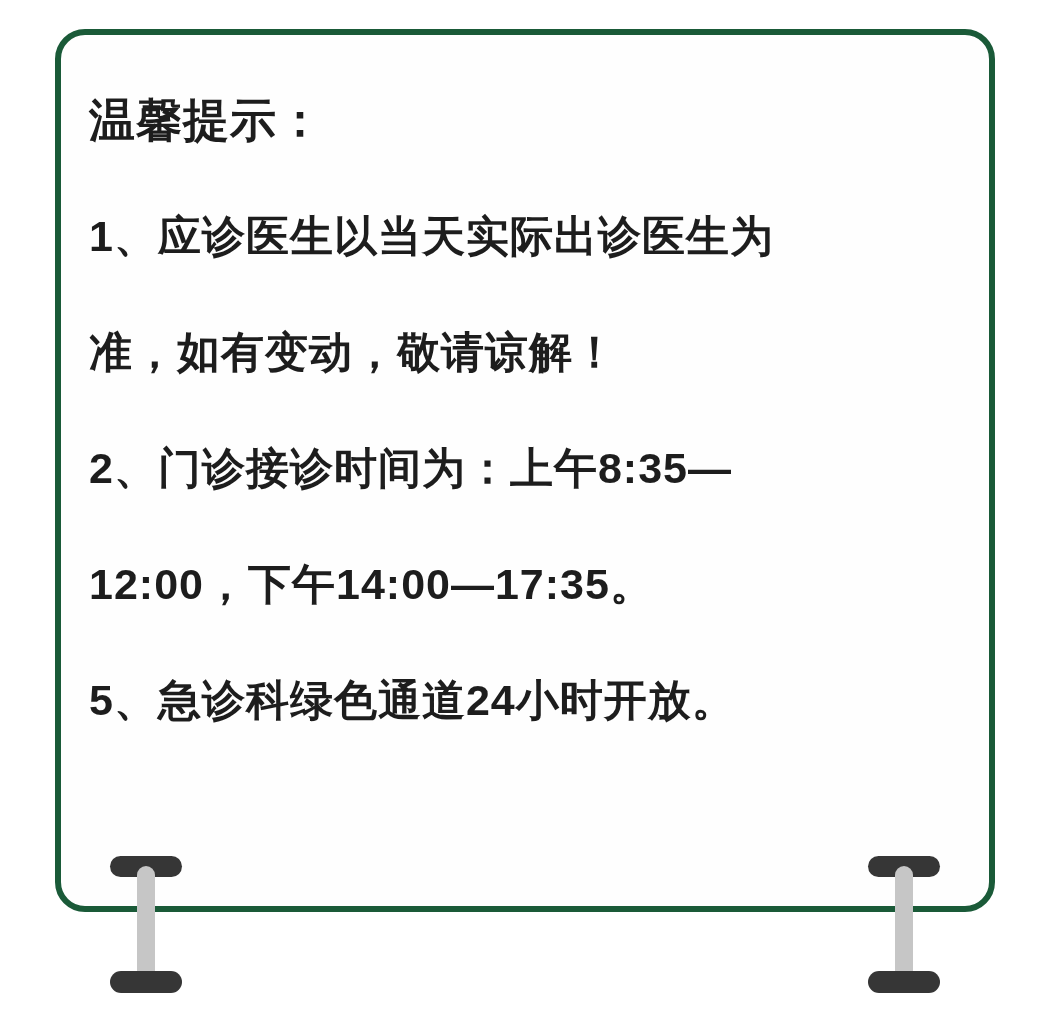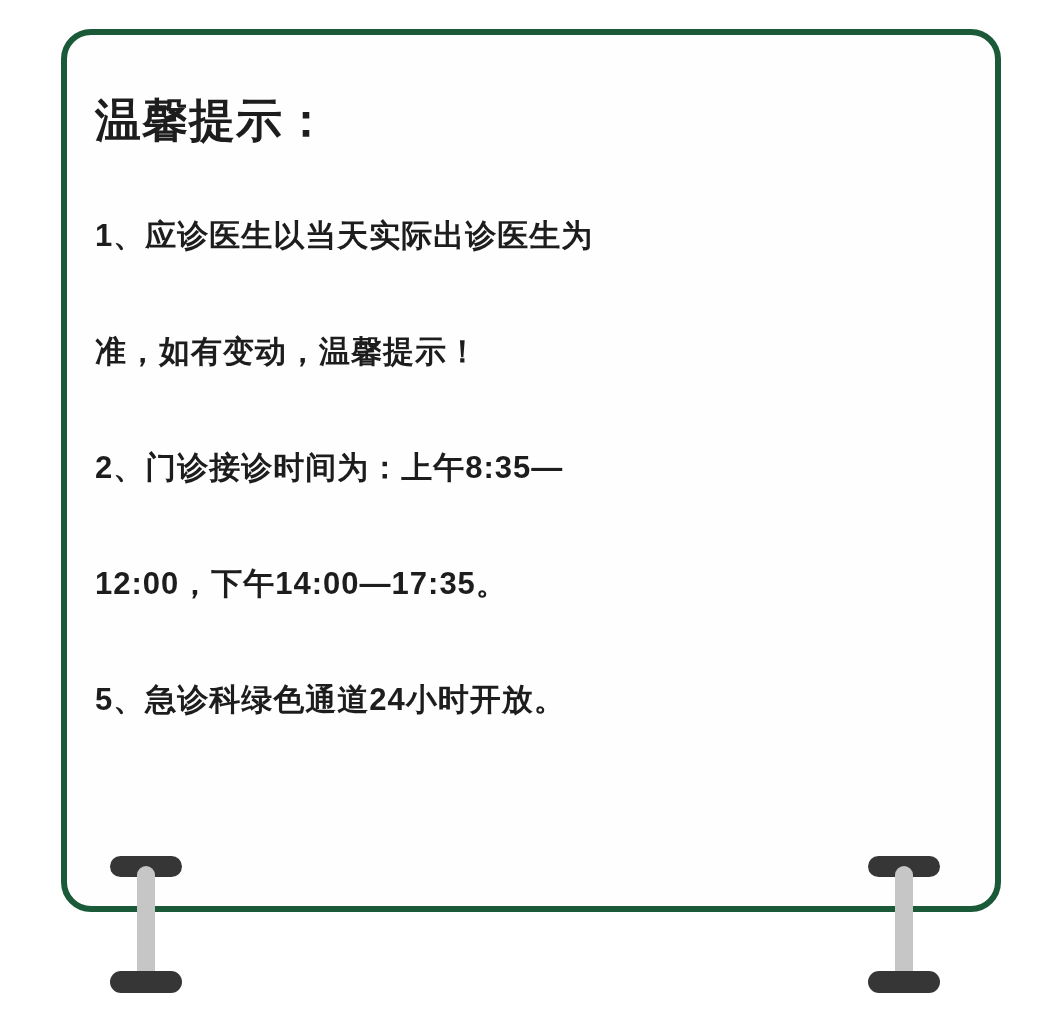--- a/index.html
+++ b/index.html
@@ -12,34 +12,34 @@
     width: 1052px;
     height: 1010px;
     background: #ffffff;
     overflow: hidden;
     font-family: "Liberation Sans", "DejaVu Sans", sans-serif;
   }
 
   
   .board {
     position: absolute;
-    left: 61px;
+    left: 55px;
     top: 29px;
     width: 928px;   
     height: 871px;  
     background: #fefefe;
     border: 6px solid #1a5a38;
     border-radius: 30px;
     z-index: 1;
   }
   .content {
     padding: 27px 20px 0 28px;
   }
   .line {
-    font-size: 31px;
+    font-size: 43px;
     line-height: 116px;
     font-weight: 800;
     color: #1d1d1d;
     letter-spacing: 1px;
     white-space: nowrap;
   }
   .line.title {
     font-size: 46px;
   }
 
@@ -81,20 +81,20 @@
   <div class="leg leg-right">
     <div class="cap cap-top"></div>
     <div class="bar"></div>
     <div class="cap cap-bottom"></div>
   </div>
 
   <div class="board">
     <div class="content">
       <div class="line title">温馨提示：</div>
       <div class="line">1、应诊医生以当天实际出诊医生为</div>
-      <div class="line">准，如有变动，温馨提示！</div>
+      <div class="line">准，如有变动，敬请谅解！</div>
       <div class="line">2、门诊接诊时间为：上午8:35—</div>
       <div class="line">12:00，下午14:00—17:35。</div>
       <div class="line">5、急诊科绿色通道24小时开放。</div>
     </div>
   </div>
 
 </div>
 
 </body></html>

